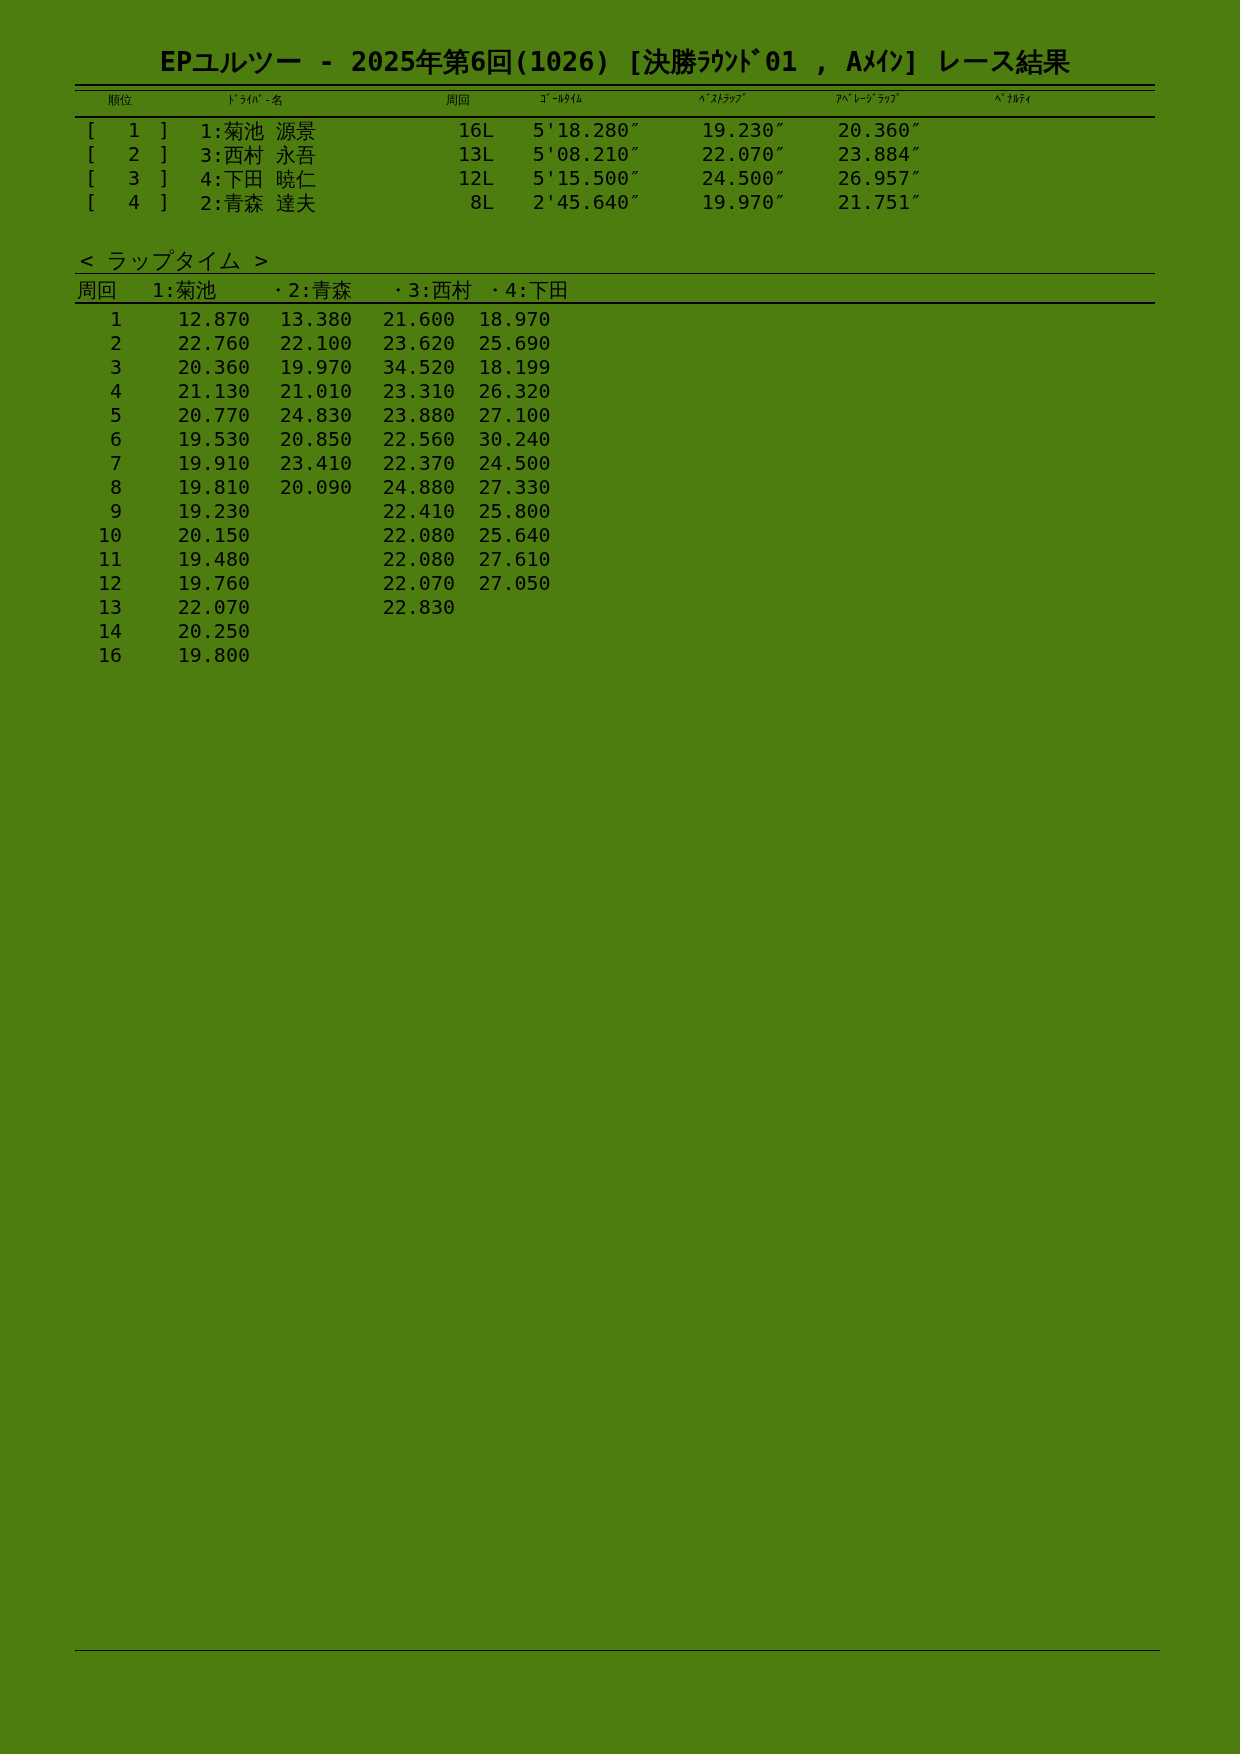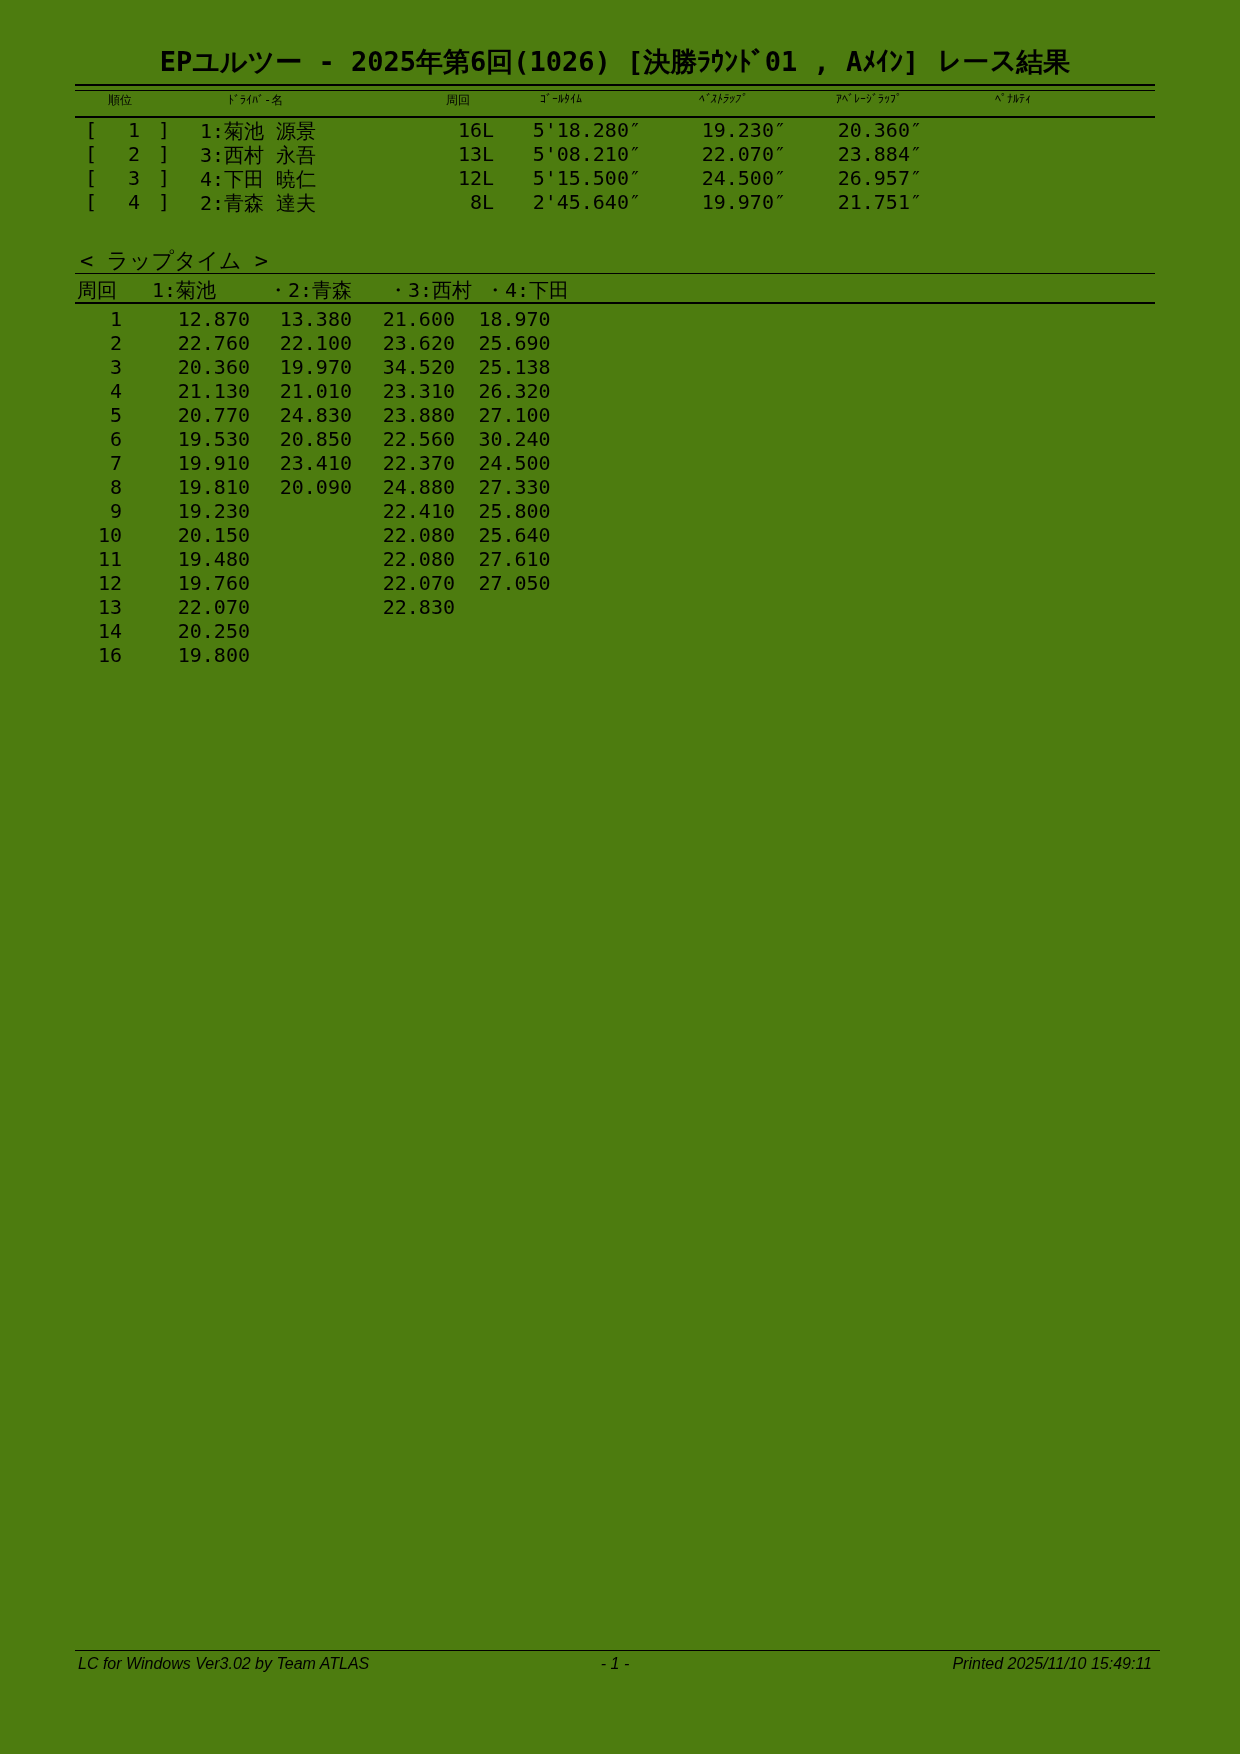--- a/index.html
+++ b/index.html
@@ -167,21 +167,21 @@
         <span class="lc-t1">22.760</span>
         <span class="lc-t2">22.100</span>
         <span class="lc-t3">23.620</span>
         <span class="lc-t4">25.690</span>
       </div>
       <div class="l-row">
         <span class="lc-lap">3</span>
         <span class="lc-t1">20.360</span>
         <span class="lc-t2">19.970</span>
         <span class="lc-t3">34.520</span>
-        <span class="lc-t4">25.138</span>
+        <span class="lc-t4">18.199</span>
       </div>
       <div class="l-row">
         <span class="lc-lap">4</span>
         <span class="lc-t1">21.130</span>
         <span class="lc-t2">21.010</span>
         <span class="lc-t3">23.310</span>
         <span class="lc-t4">26.320</span>
       </div>
       <div class="l-row">
         <span class="lc-lap">5</span>
@@ -257,19 +257,14 @@
         <span class="lc-lap">16</span>
         <span class="lc-t1">19.800</span>
         <span class="lc-t2"></span>
         <span class="lc-t3"></span>
         <span class="lc-t4"></span>
       </div>
   </div>
 
   <div class="rule rf"></div>
 
-  <div class="footer">
-    <span class="f-left">LC for Windows Ver3.02 by Team ATLAS</span>
-    <span class="f-center">- 1 -</span>
-    <span class="f-right">Printed 2025/11/10 15:49:11</span>
-  </div>
 
 </div>
 
 </body></html>

